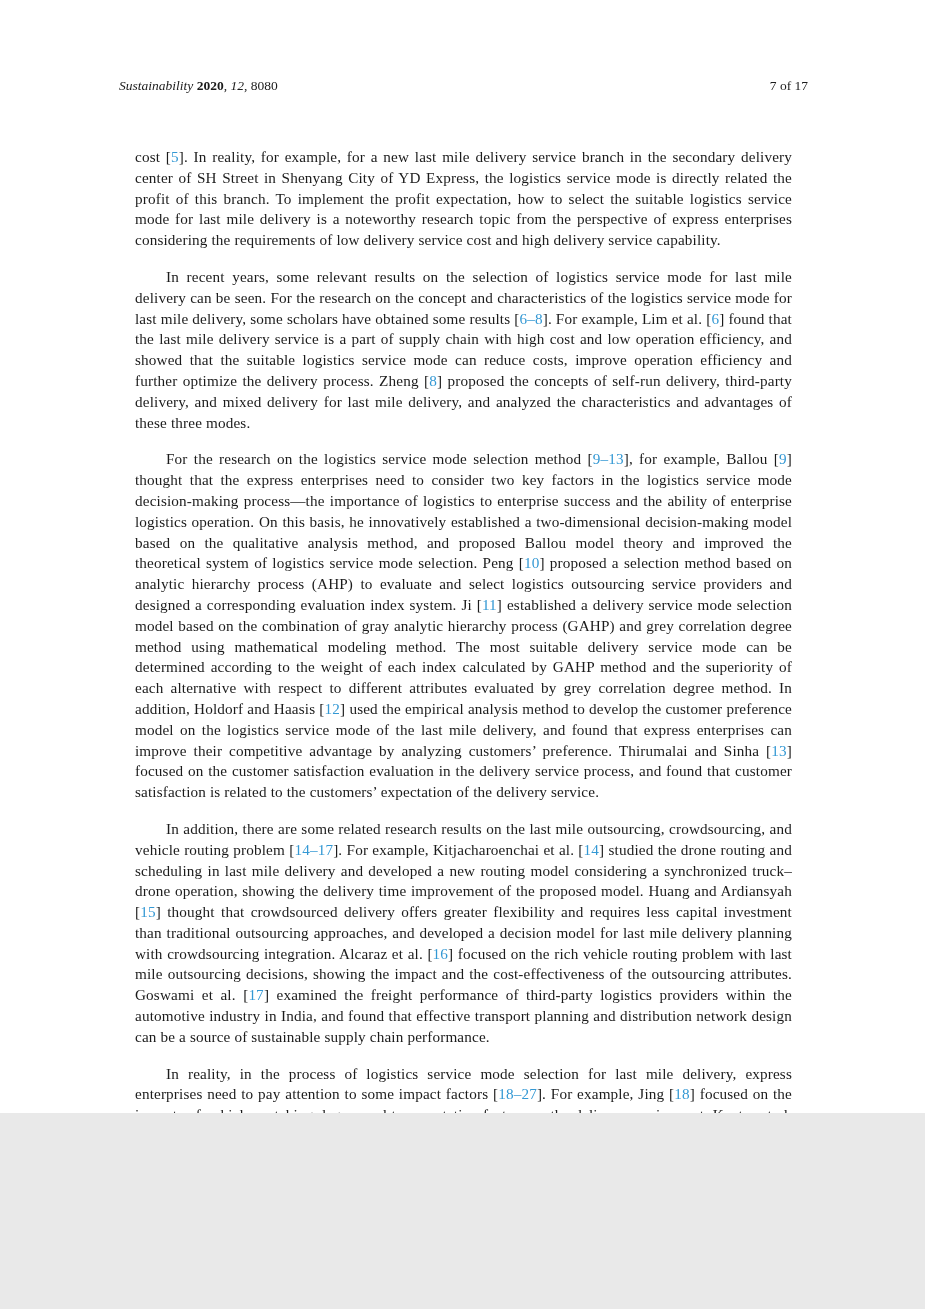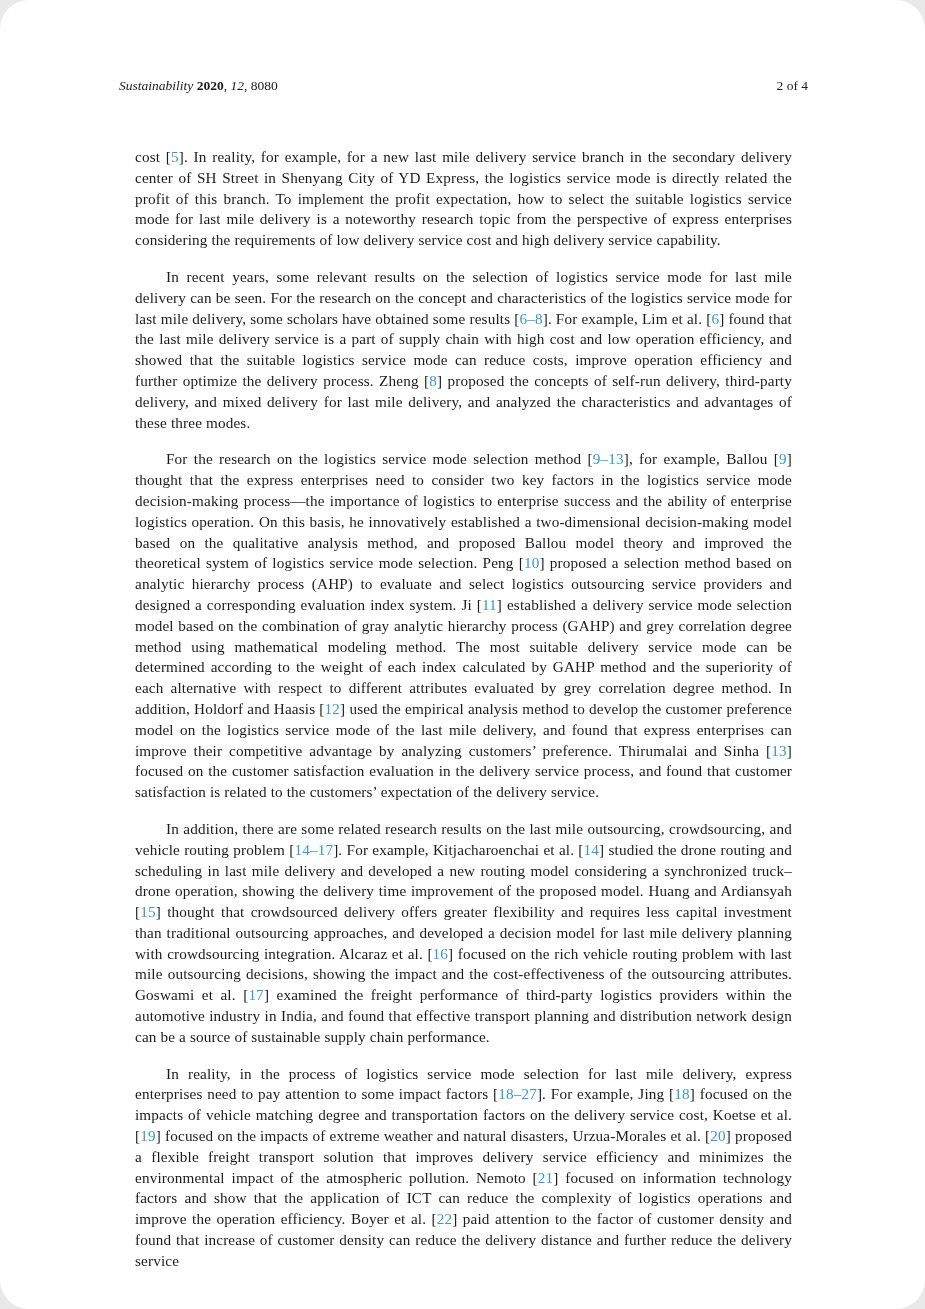--- a/index.html
+++ b/index.html
@@ -3,28 +3,27 @@
 <meta charset="utf-8">
 <style>
   html, body {
     margin: 0;
     padding: 0;
     background: #e9e9e9;
   }
   .page {
     position: relative;
     width: 925px;
-    height: 1309px;
+    height: 1113px;
     margin: 0 auto;
     background: #ffffff;
     font-family: "Liberation Serif", "DejaVu Serif", serif;
     color: #1b1b1b;
     overflow: hidden;
     box-sizing: border-box;
-    border-radius: 29px;
   }
   .running-header {
     position: absolute;
     top: 78px;
     left: 119px;
     right: 117px;
     display: flex;
     justify-content: space-between;
     align-items: baseline;
     font-size: 13.5px;
@@ -53,21 +52,21 @@
   }
 </style>
 </head>
 <body>
 
 <div class="page">
   <div class="running-header">
     <span class="journal-ref">
       <span class="journal-name">Sustainability</span><span> </span><span class="journal-year">2020</span><span>, </span><span class="journal-volume">12</span><span>, 8080</span>
     </span>
-    <span class="page-number">2 of 4</span>
+    <span class="page-number">7 of 17</span>
   </div>
 
   <div class="article-body" style="color: rgb(27, 27, 27);">
       <p class="para">cost [<span class="cite" style="color: rgb(51, 152, 212);">5</span>]. In reality, for example, for a new last mile delivery service branch in the secondary delivery center of SH Street in Shenyang City of YD Express, the logistics service mode is directly related the profit of this branch. To implement the profit expectation, how to select the suitable logistics service mode for last mile delivery is a noteworthy research topic from the perspective of express enterprises considering the requirements of low delivery service cost and high delivery service capability.</p>
       <p class="para indent">In recent years, some relevant results on the selection of logistics service mode for last mile delivery can be seen. For the research on the concept and characteristics of the logistics service mode for last mile delivery, some scholars have obtained some results [<span class="cite" style="color: rgb(51, 152, 212);">6–8</span>]. For example, Lim et al. [<span class="cite" style="color: rgb(51, 152, 212);">6</span>] found that the last mile delivery service is a part of supply chain with high cost and low operation efficiency, and showed that the suitable logistics service mode can reduce costs, improve operation efficiency and further optimize the delivery process. Zheng [<span class="cite" style="color: rgb(51, 152, 212);">8</span>] proposed the concepts of self-run delivery, third-party delivery, and mixed delivery for last mile delivery, and analyzed the characteristics and advantages of these three modes.</p>
       <p class="para indent">For the research on the logistics service mode selection method [<span class="cite" style="color: rgb(51, 152, 212);">9–13</span>], for example, Ballou [<span class="cite" style="color: rgb(51, 152, 212);">9</span>] thought that the express enterprises need to consider two key factors in the logistics service mode decision-making process—the importance of logistics to enterprise success and the ability of enterprise logistics operation. On this basis, he innovatively established a two-dimensional decision-making model based on the qualitative analysis method, and proposed Ballou model theory and improved the theoretical system of logistics service mode selection. Peng [<span class="cite" style="color: rgb(51, 152, 212);">10</span>] proposed a selection method based on analytic hierarchy process (AHP) to evaluate and select logistics outsourcing service providers and designed a corresponding evaluation index system. Ji [<span class="cite" style="color: rgb(51, 152, 212);">11</span>] established a delivery service mode selection model based on the combination of gray analytic hierarchy process (GAHP) and grey correlation degree method using mathematical modeling method. The most suitable delivery service mode can be determined according to the weight of each index calculated by GAHP method and the superiority of each alternative with respect to different attributes evaluated by grey correlation degree method. In addition, Holdorf and Haasis [<span class="cite" style="color: rgb(51, 152, 212);">12</span>] used the empirical analysis method to develop the customer preference model on the logistics service mode of the last mile delivery, and found that express enterprises can improve their competitive advantage by analyzing customers’ preference. Thirumalai and Sinha [<span class="cite" style="color: rgb(51, 152, 212);">13</span>] focused on the customer satisfaction evaluation in the delivery service process, and found that customer satisfaction is related to the customers’ expectation of the delivery service.</p>
       <p class="para indent">In addition, there are some related research results on the last mile outsourcing, crowdsourcing, and vehicle routing problem [<span class="cite" style="color: rgb(51, 152, 212);">14–17</span>]. For example, Kitjacharoenchai et al. [<span class="cite" style="color: rgb(51, 152, 212);">14</span>] studied the drone routing and scheduling in last mile delivery and developed a new routing model considering a synchronized truck–drone operation, showing the delivery time improvement of the proposed model. Huang and Ardiansyah [<span class="cite" style="color: rgb(51, 152, 212);">15</span>] thought that crowdsourced delivery offers greater flexibility and requires less capital investment than traditional outsourcing approaches, and developed a decision model for last mile delivery planning with crowdsourcing integration. Alcaraz et al. [<span class="cite" style="color: rgb(51, 152, 212);">16</span>] focused on the rich vehicle routing problem with last mile outsourcing decisions, showing the impact and the cost-effectiveness of the outsourcing attributes. Goswami et al. [<span class="cite" style="color: rgb(51, 152, 212);">17</span>] examined the freight performance of third-party logistics providers within the automotive industry in India, and found that effective transport planning and distribution network design can be a source of sustainable supply chain performance.</p>
       <p class="para indent">In reality, in the process of logistics service mode selection for last mile delivery, express enterprises need to pay attention to some impact factors [<span class="cite" style="color: rgb(51, 152, 212);">18–27</span>]. For example, Jing [<span class="cite" style="color: rgb(51, 152, 212);">18</span>] focused on the impacts of vehicle matching degree and transportation factors on the delivery service cost, Koetse et al. [<span class="cite" style="color: rgb(51, 152, 212);">19</span>] focused on the impacts of extreme weather and natural disasters, Urzua-Morales et al. [<span class="cite" style="color: rgb(51, 152, 212);">20</span>] proposed a flexible freight transport solution that improves delivery service efficiency and minimizes the environmental impact of the atmospheric pollution. Nemoto [<span class="cite" style="color: rgb(51, 152, 212);">21</span>] focused on information technology factors and show that the application of ICT can reduce the complexity of logistics operations and improve the operation efficiency. Boyer et al. [<span class="cite" style="color: rgb(51, 152, 212);">22</span>] paid attention to the factor of customer density and found that increase of customer density can reduce the delivery distance and further reduce the delivery service</p>
     </div>
 </div>

